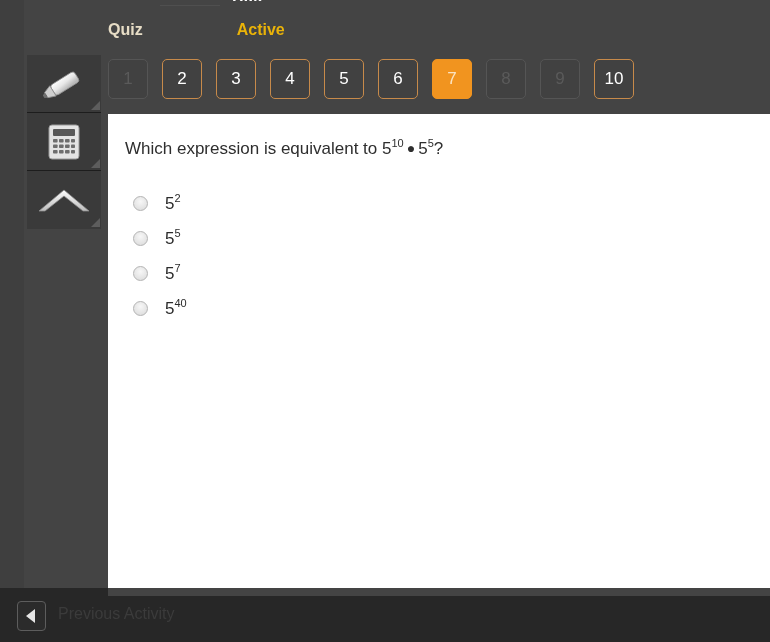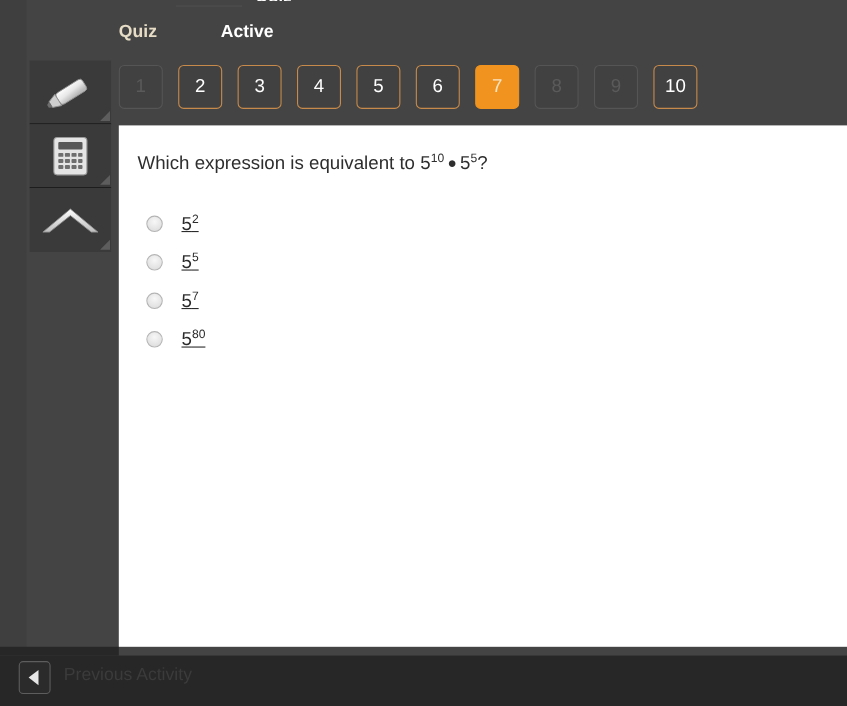--- a/index.html
+++ b/index.html
@@ -64,21 +64,21 @@
     gap: 0;
   }
   .tab {
     font-size: 16px;
     font-weight: bold;
     line-height: 24px;
     cursor: pointer;
     white-space: nowrap;
   }
   .tab.quiz { color: #e7ddc6; margin-right: 58px; }
-  .tab.state { color: #ffffff; }
+  .tab.state { color: #eab308; margin-left: 36px; }
 
   
   .pager {
     position: absolute;
     left: 108px;
     top: 59px;
     display: flex;
     gap: 14px;
   }
   .qbtn {
@@ -190,21 +190,20 @@
     background: radial-gradient(circle at 50% 35%, #f7f7f7 0%, #e2e2e2 70%, #d5d5d5 100%);
     box-sizing: border-box;
     flex: 0 0 auto;
     cursor: pointer;
   }
   .choice-label {
     margin-left: 17px;
     font-size: 17px;
     color: #2b2b2b;
     white-space: nowrap;
-    text-decoration: underline;
   }
   .choice-label sup {
     font-size: 11px;
     vertical-align: super;
     line-height: 0;
   }
 
   
   .bottombar {
     position: absolute;
@@ -361,21 +360,21 @@
         <span class="choice-label"><span>5</span><sup>5</sup></span>
       </div>
 
       <div class="choice">
         <span class="radio"></span>
         <span class="choice-label"><span>5</span><sup>7</sup></span>
       </div>
 
       <div class="choice">
         <span class="radio"></span>
-        <span class="choice-label"><span>5</span><sup>80</sup></span>
+        <span class="choice-label"><span>5</span><sup>40</sup></span>
       </div>
 
     </div>
   </div>
 
   <div class="bottombar">
     <div class="darkpad"></div>
     <div class="prevbtn">
       <span class="tri"></span>
     </div>

